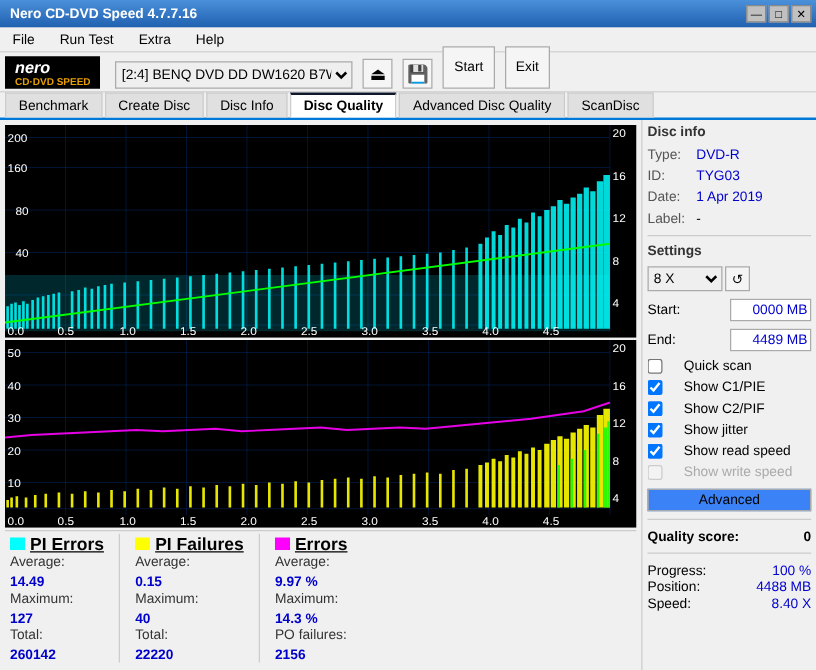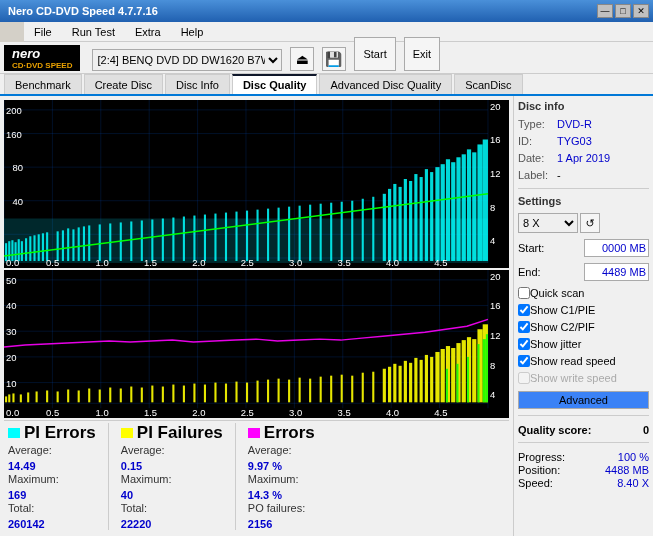--- a/index.html
+++ b/index.html
@@ -43,21 +43,20 @@
     }
     
     .menu-bar {
       background: #f0f0f0;
       height: 20px;
       display: flex;
       align-items: center;
       padding: 0 4px;
       border-bottom: 1px solid #ccc;
       gap: 8px;
-      margin-left: 24px;
     }
     .menu-item {
       font-size: 11px;
       padding: 2px 6px;
       cursor: pointer;
       color: black;
     }
     
     .toolbar {
       background: #f0f0f0;
@@ -217,21 +216,21 @@
     .form-row {
       display: flex;
       align-items: center;
       justify-content: space-between;
       margin-bottom: 2px;
       font-size: 11px;
     }
     .checkbox-row {
       display: flex;
       align-items: center;
-      gap: 0;
+      gap: 17px;
       font-size: 11px;
       margin-bottom: 1px;
     }
     .checkbox-row input[type=checkbox] { width: 12px; height: 12px; }
     .advanced-btn {
       background: #3b82f6;
       border: 1px solid #aaa;
       padding: 2px 10px;
       font-size: 11px;
       cursor: pointer;
@@ -264,21 +263,22 @@
       padding: 2px 4px;
       display: flex;
       gap: 12px;
       font-size: 11px;
     }
     .stat-group { display: flex; flex-direction: column; gap: 1px; }
     .stat-title {
       display: flex;
       align-items: center;
       gap: 4px;
-      font-size: 17px;
+      font-size: 14px;
+      text-decoration: underline;
     }
     .color-box {
       width: 12px;
       height: 10px;
       display: inline-block;
     }
     .stat-row { display: flex; gap: 4px; flex-direction: column; }
     .stat-label { color: #333; }
     .stat-value { color: #0000cc; font-weight: bold; }
   </style>
@@ -576,21 +576,21 @@
         <div class="stat-title">
           <span class="color-box" style="background:#00ffff;"></span>
           <strong>PI Errors</strong>
         </div>
         <div class="stat-row">
           <span class="stat-label">Average:</span>
           <span class="stat-value">14.49</span>
         </div>
         <div class="stat-row">
           <span class="stat-label">Maximum:</span>
-          <span class="stat-value">169</span>
+          <span class="stat-value">127</span>
         </div>
         <div class="stat-row">
           <span class="stat-label">Total:</span>
           <span class="stat-value">260142</span>
         </div>
       </div>
 
       <div style="width:1px;background:#ccc;"></div>
 
       <div class="stat-group">

